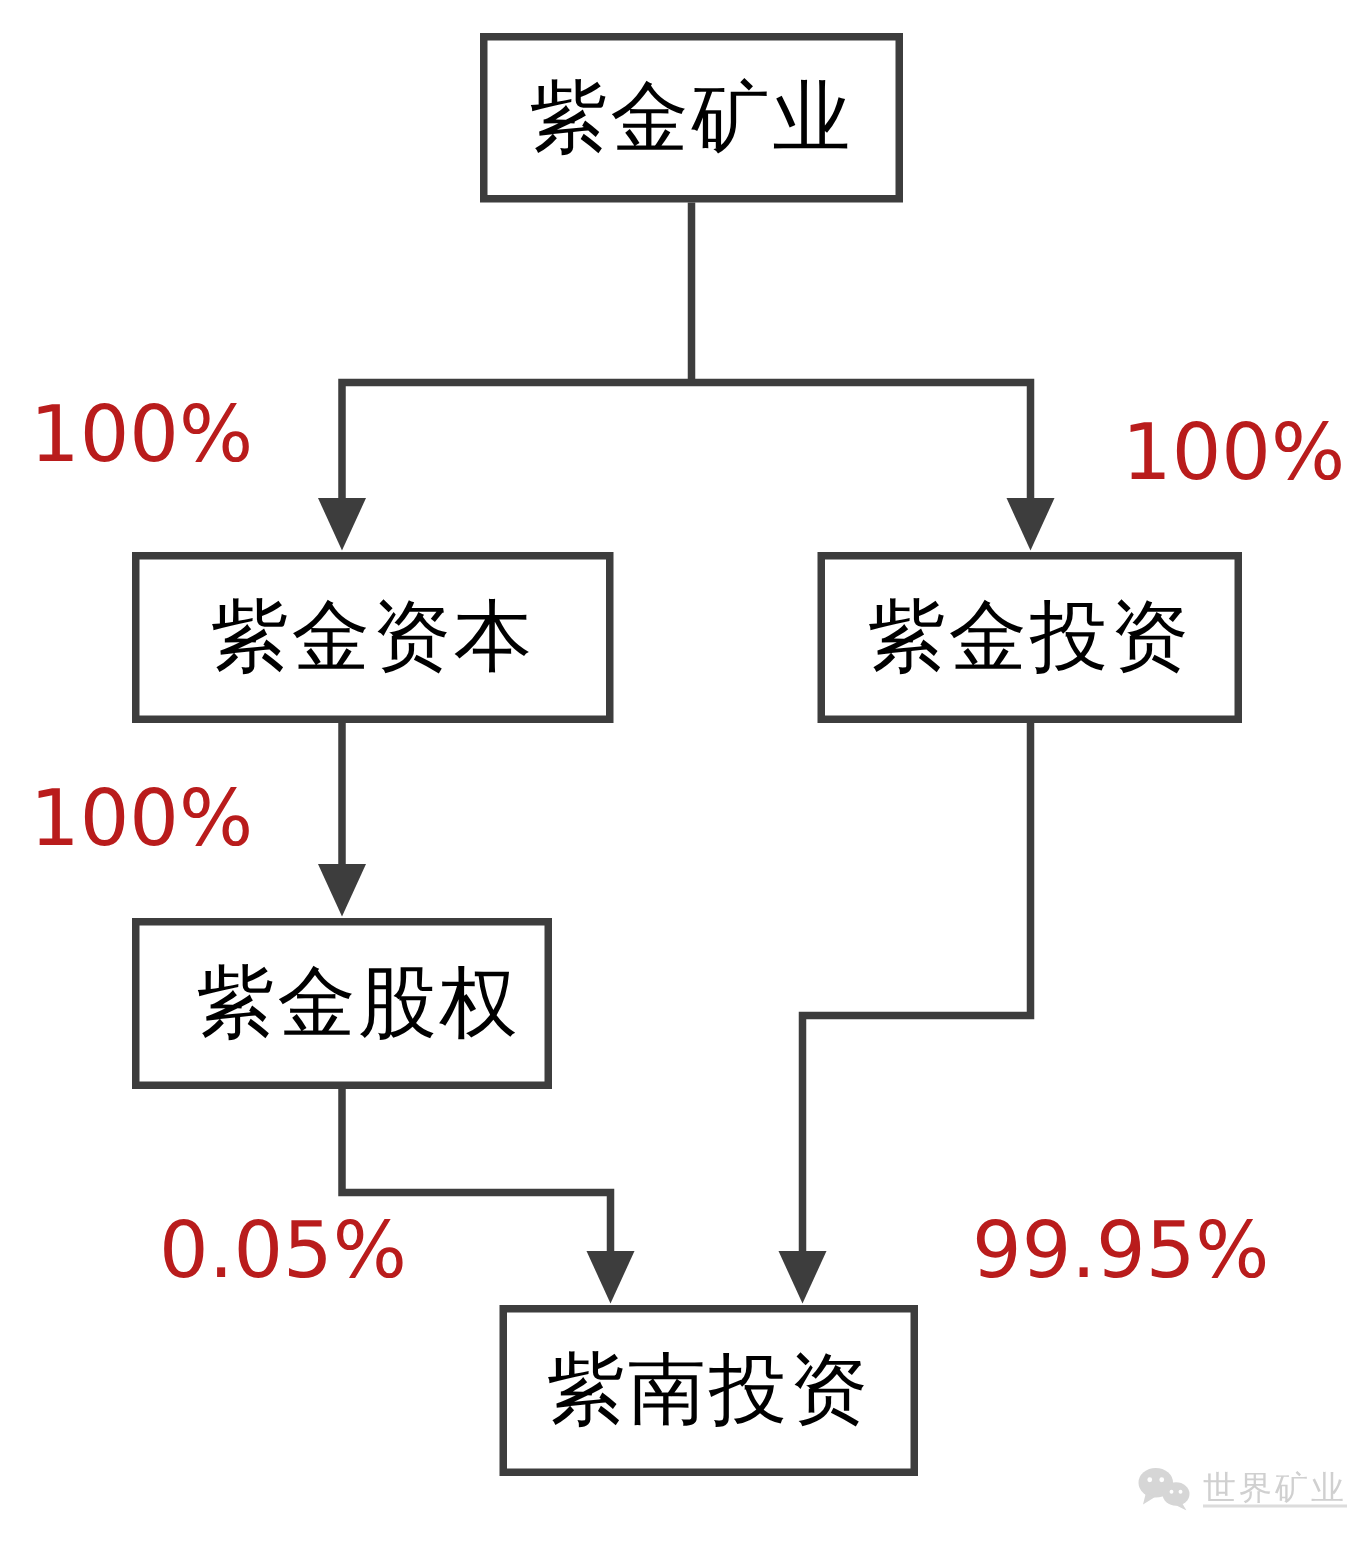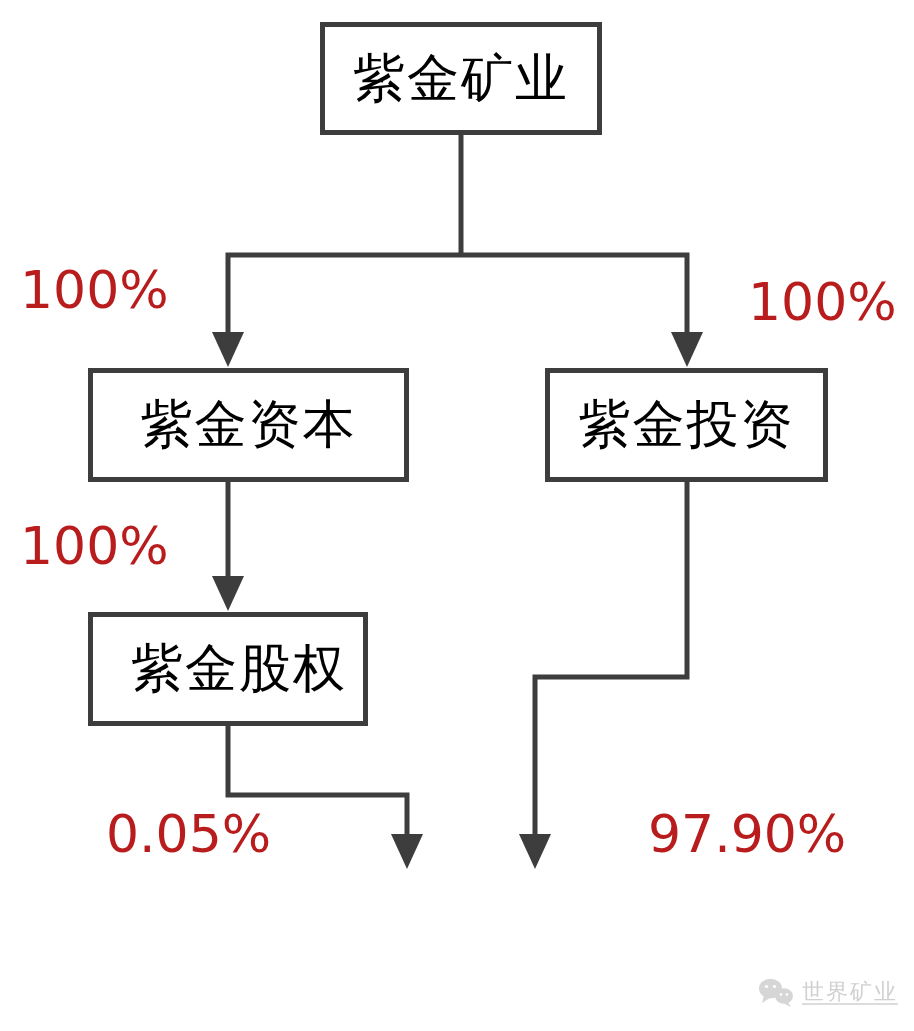--- a/index.html
+++ b/index.html
@@ -56,26 +56,27 @@
       <polygon points="212,576 244,576 228,611"></polygon>
       <polygon points="391,834 423,834 407,869"></polygon>
       <polygon points="519,834 551,834 535,869"></polygon>
     </g>
   </svg>
 
   <div class="node" id="node-zijin-mining">紫金矿业</div>
   <div class="node" id="node-zijin-capital">紫金资本</div>
   <div class="node" id="node-zijin-investment">紫金投资</div>
   <div class="node" id="node-zijin-equity">紫金股权</div>
+  <div class="node" id="node-zinan-investment">紫南投资</div>
 
   <div class="edge-label" id="pct-capital">100%</div>
   <div class="edge-label" id="pct-investment">100%</div>
   <div class="edge-label" id="pct-equity">100%</div>
   <div class="edge-label" id="pct-zinan-left">0.05%</div>
-  <div class="edge-label" id="pct-zinan-right">97.90%</div>
+  <div class="edge-label" id="pct-zinan-right">99.95%</div>
 
   <div class="watermark">
     <span style="display:inline-flex;">
       <svg width="38" height="30" viewBox="0 0 38 30">
         <g fill="#d6d6d6">
           <ellipse cx="13.5" cy="11.5" rx="11.5" ry="9.8"></ellipse>
           <polygon points="7,18 5,26 13,21"></polygon>
           <ellipse cx="27" cy="19" rx="9" ry="7.8"></ellipse>
           <polygon points="31,25 34,30 27,26.5"></polygon>
         </g>

